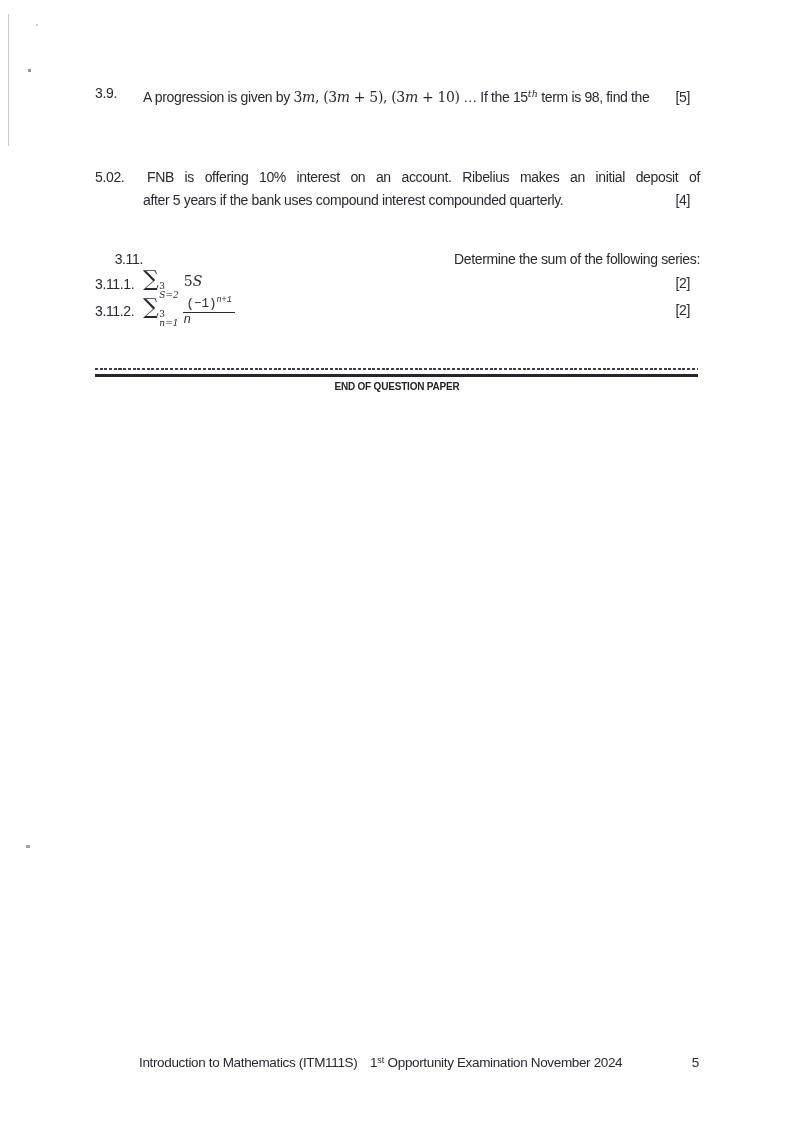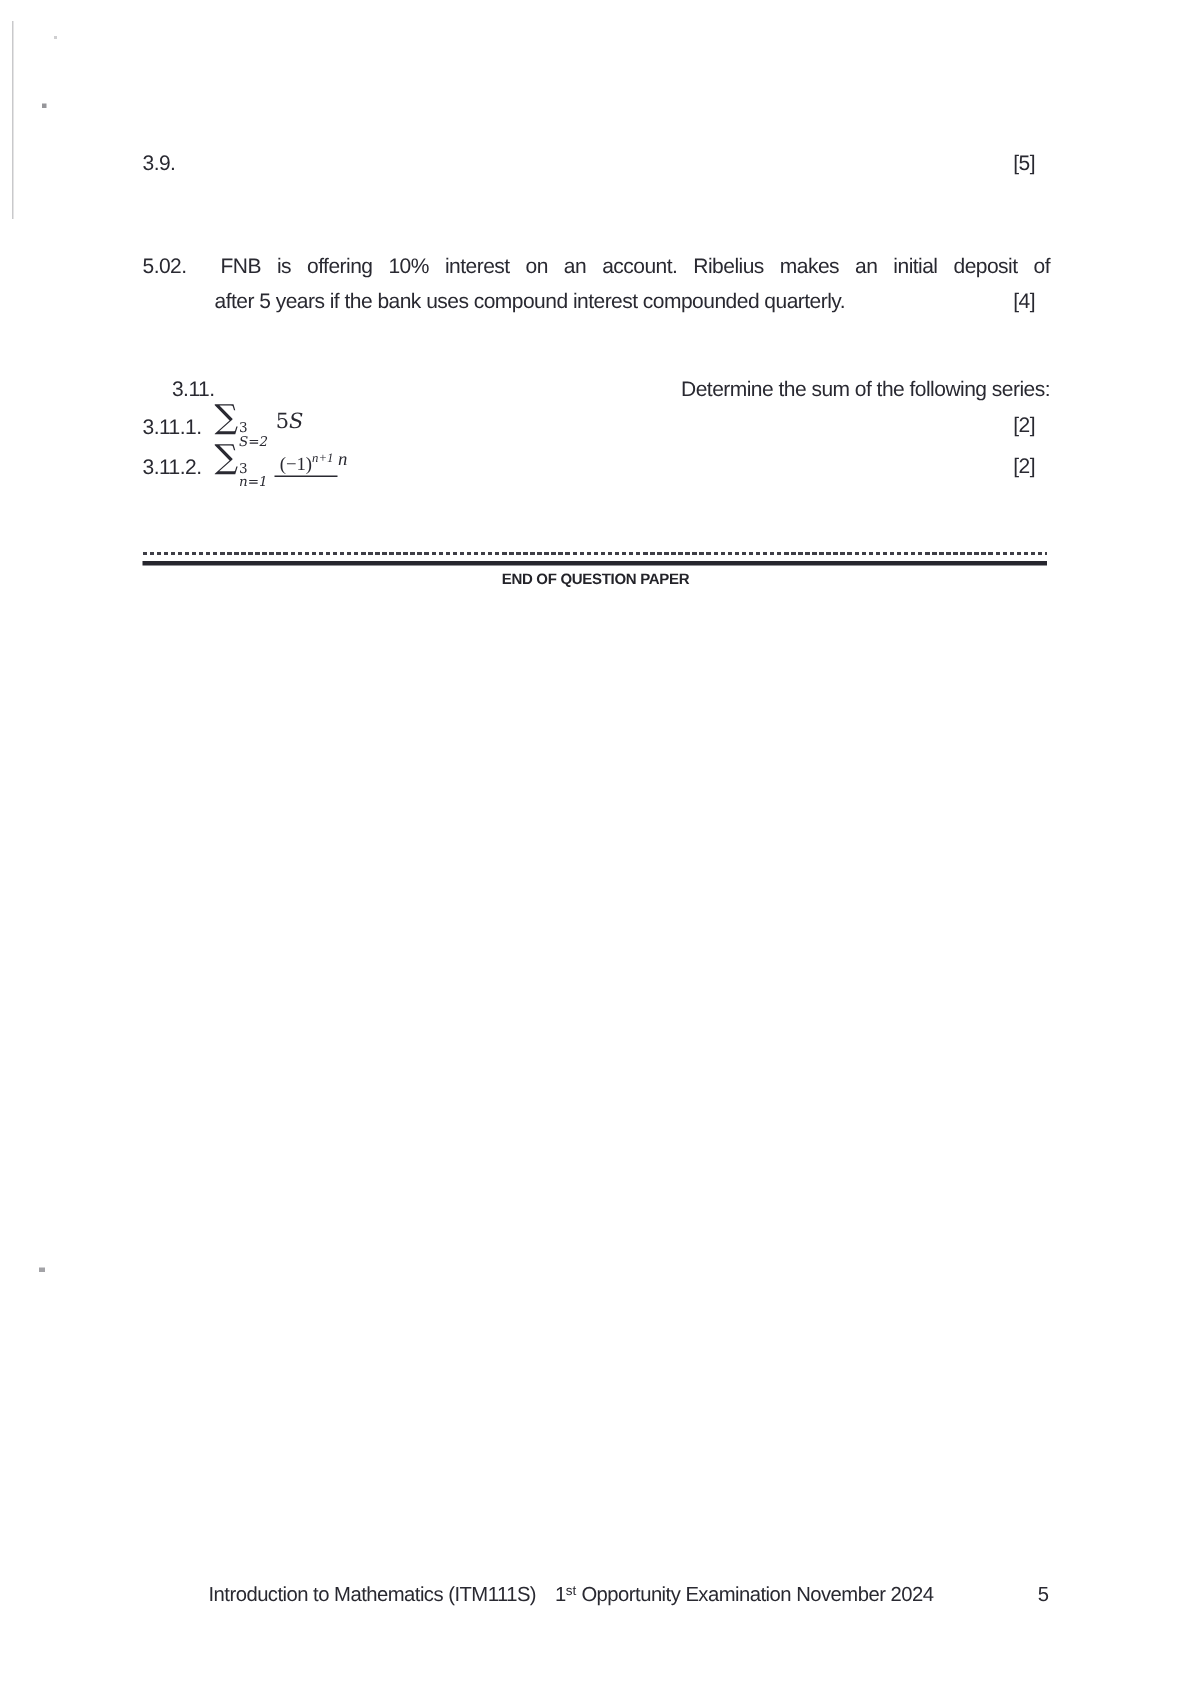--- a/index.html
+++ b/index.html
@@ -29,21 +29,21 @@
   .msup{font-family:"DejaVu Serif",serif;font-style:italic;font-size:9.5px;vertical-align:5px;letter-spacing:0;}
 
   
   .row{position:absolute;left:95px;width:605px;display:flex;align-items:center;}
   .rownum{width:48px;flex:none;}
   .sigma{font-family:"DejaVu Serif",serif;font-size:22px;line-height:1;}
   .limits{display:inline-flex;flex-direction:column;align-items:flex-start;font-family:"DejaVu Serif",serif;
           font-size:9px;line-height:9px;letter-spacing:0;vertical-align:-3px;margin-left:1px;font-style:italic;}
   .limits .lsup{font-style:normal;}
   .expr{font-family:"DejaVu Serif",serif;margin-left:5px;letter-spacing:0;}
-  .frac{display:inline-flex;flex-direction:row;align-items:flex-start;font-family:Liberation Serif, serif;
+  .frac{display:inline-flex;flex-direction:column;align-items:flex-start;font-family:Liberation Mono, monospace;
         font-size:12.5px;line-height:13px;margin-left:5px;vertical-align:middle;letter-spacing:0;}
   .fnum{border-bottom:1.2px solid #292931;padding:0 3px 1px 3px;}
   .fnum sup{font-size:8.5px;font-style:italic;}
   .fden{font-style:italic;padding-top:1px;}
   .rmarks{position:absolute;right:10px;line-height:16px;}
 
   
   .divider-dashed{position:absolute;left:95px;top:368px;width:603px;height:2px;
      background:repeating-linear-gradient(90deg,#3e3e46 0px,#3e3e46 3px,transparent 3px,transparent 4.7px);}
   .divider-solid{position:absolute;left:95px;top:374px;width:603px;height:2.5px;background:#26262e;}
@@ -59,23 +59,24 @@
 </head>
 <body>
 
 <div class="page">
 
   <div class="artifact vline"></div>
   <div class="artifact speck1"></div>
   <div class="artifact speck2"></div>
   <div class="artifact speck3"></div>
 
-  <section class="q" style="top:97px;">
+  <section class="q" style="top:82px;">
     <div class="qnum">3.9.</div>
     <div class="qbody">
+      <div class="qline nowrap"><span>A progression is given by </span><span class="math">3</span><span class="math it">m</span><span class="math">, (3</span><span class="math it">m</span><span class="math"> + 5), (3</span><span class="math it">m</span><span class="math"> + 10)</span><span> … If the 15</span><span class="msup">th</span><span> term is 98, find the</span></div>
       <span class="marks">[5]</span>
     </div>
   </section>
 
   <section class="q" style="top:166px;">
     <div class="qnum">5.02.</div>
     <div class="qbody">
       <div class="qline just indent1">FNB is offering 10% interest on an account. Ribelius makes an initial deposit of</div>
       <div class="qline">after 5 years if the bank uses compound interest compounded quarterly.</div>
       <span class="marks">[4]</span>

